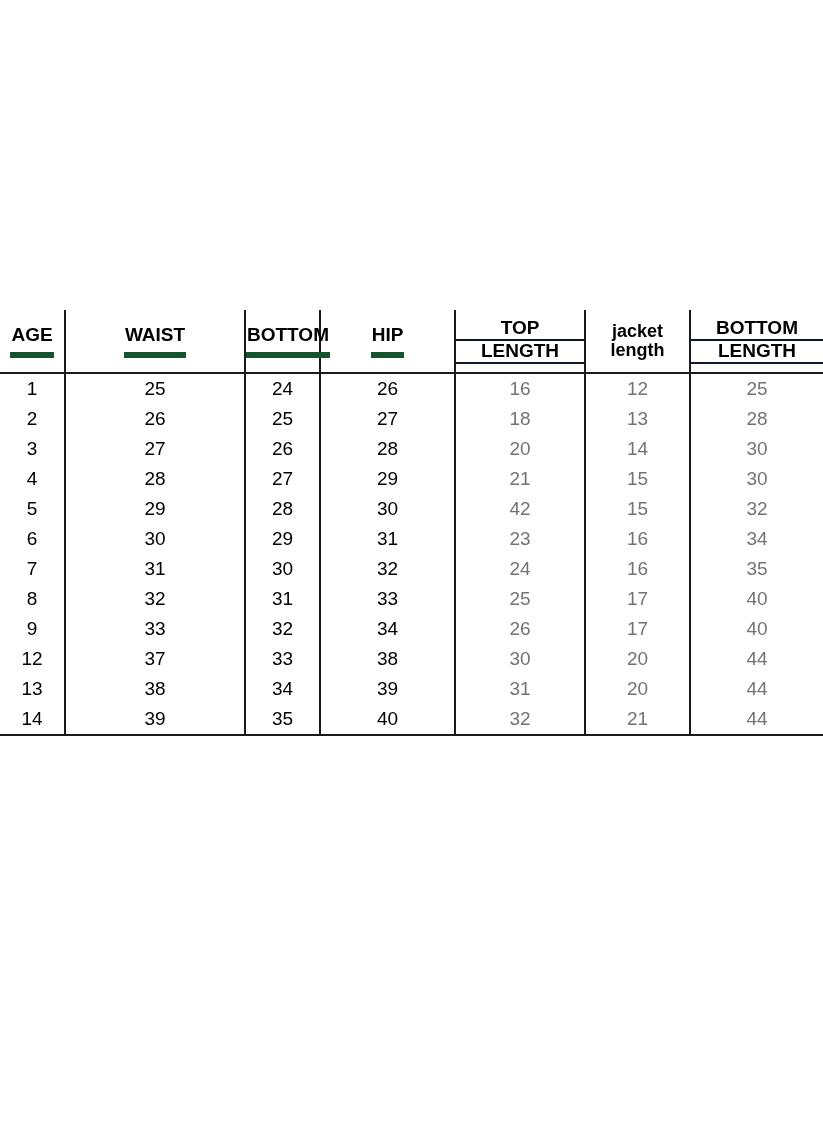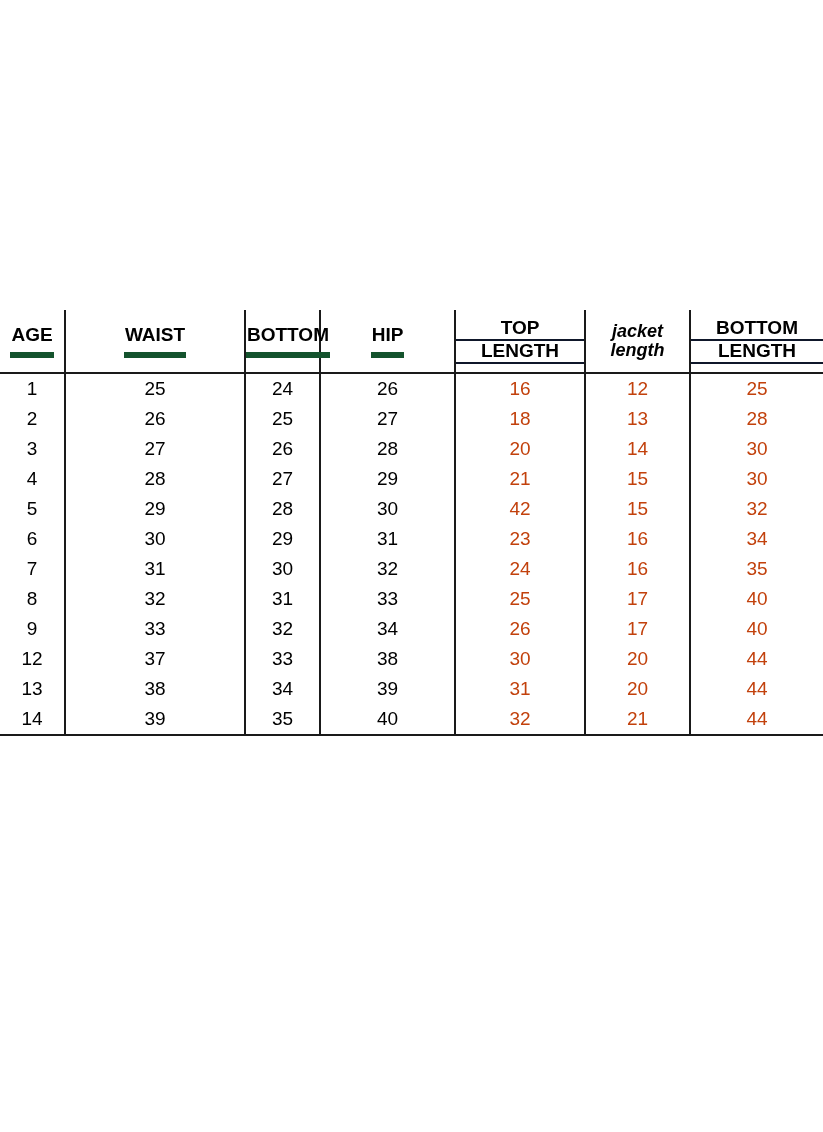--- a/index.html
+++ b/index.html
@@ -59,36 +59,35 @@
     border-bottom: 6px solid #14532d;
     padding: 0 1px 7px 1px;
   }
   thead th .hl2 {
     display: block;
     border-bottom: 2px solid #0f172a;
     padding-bottom: 1px;
   }
   thead th .nb {
     display: block;
-    font-style: italic;
   }
   thead tr {
     border-bottom: 2px solid #1a1a1a;
   }
   tbody td {
     height: 30px;
     font-size: 19px;
     font-weight: normal;
     border-bottom: 1px solid #444;
   }
   tbody tr:last-child td {
     border-bottom: 2px solid #1a1a1a;
   }
   tbody td.red {
-    color: #c2410c;
+    color: #737373;
   }
   .jacket-head {
     font-size: 18px;
     line-height: 19px;
   }
 </style>
 </head>
 <body>
 
 <div id="chart-wrap">

